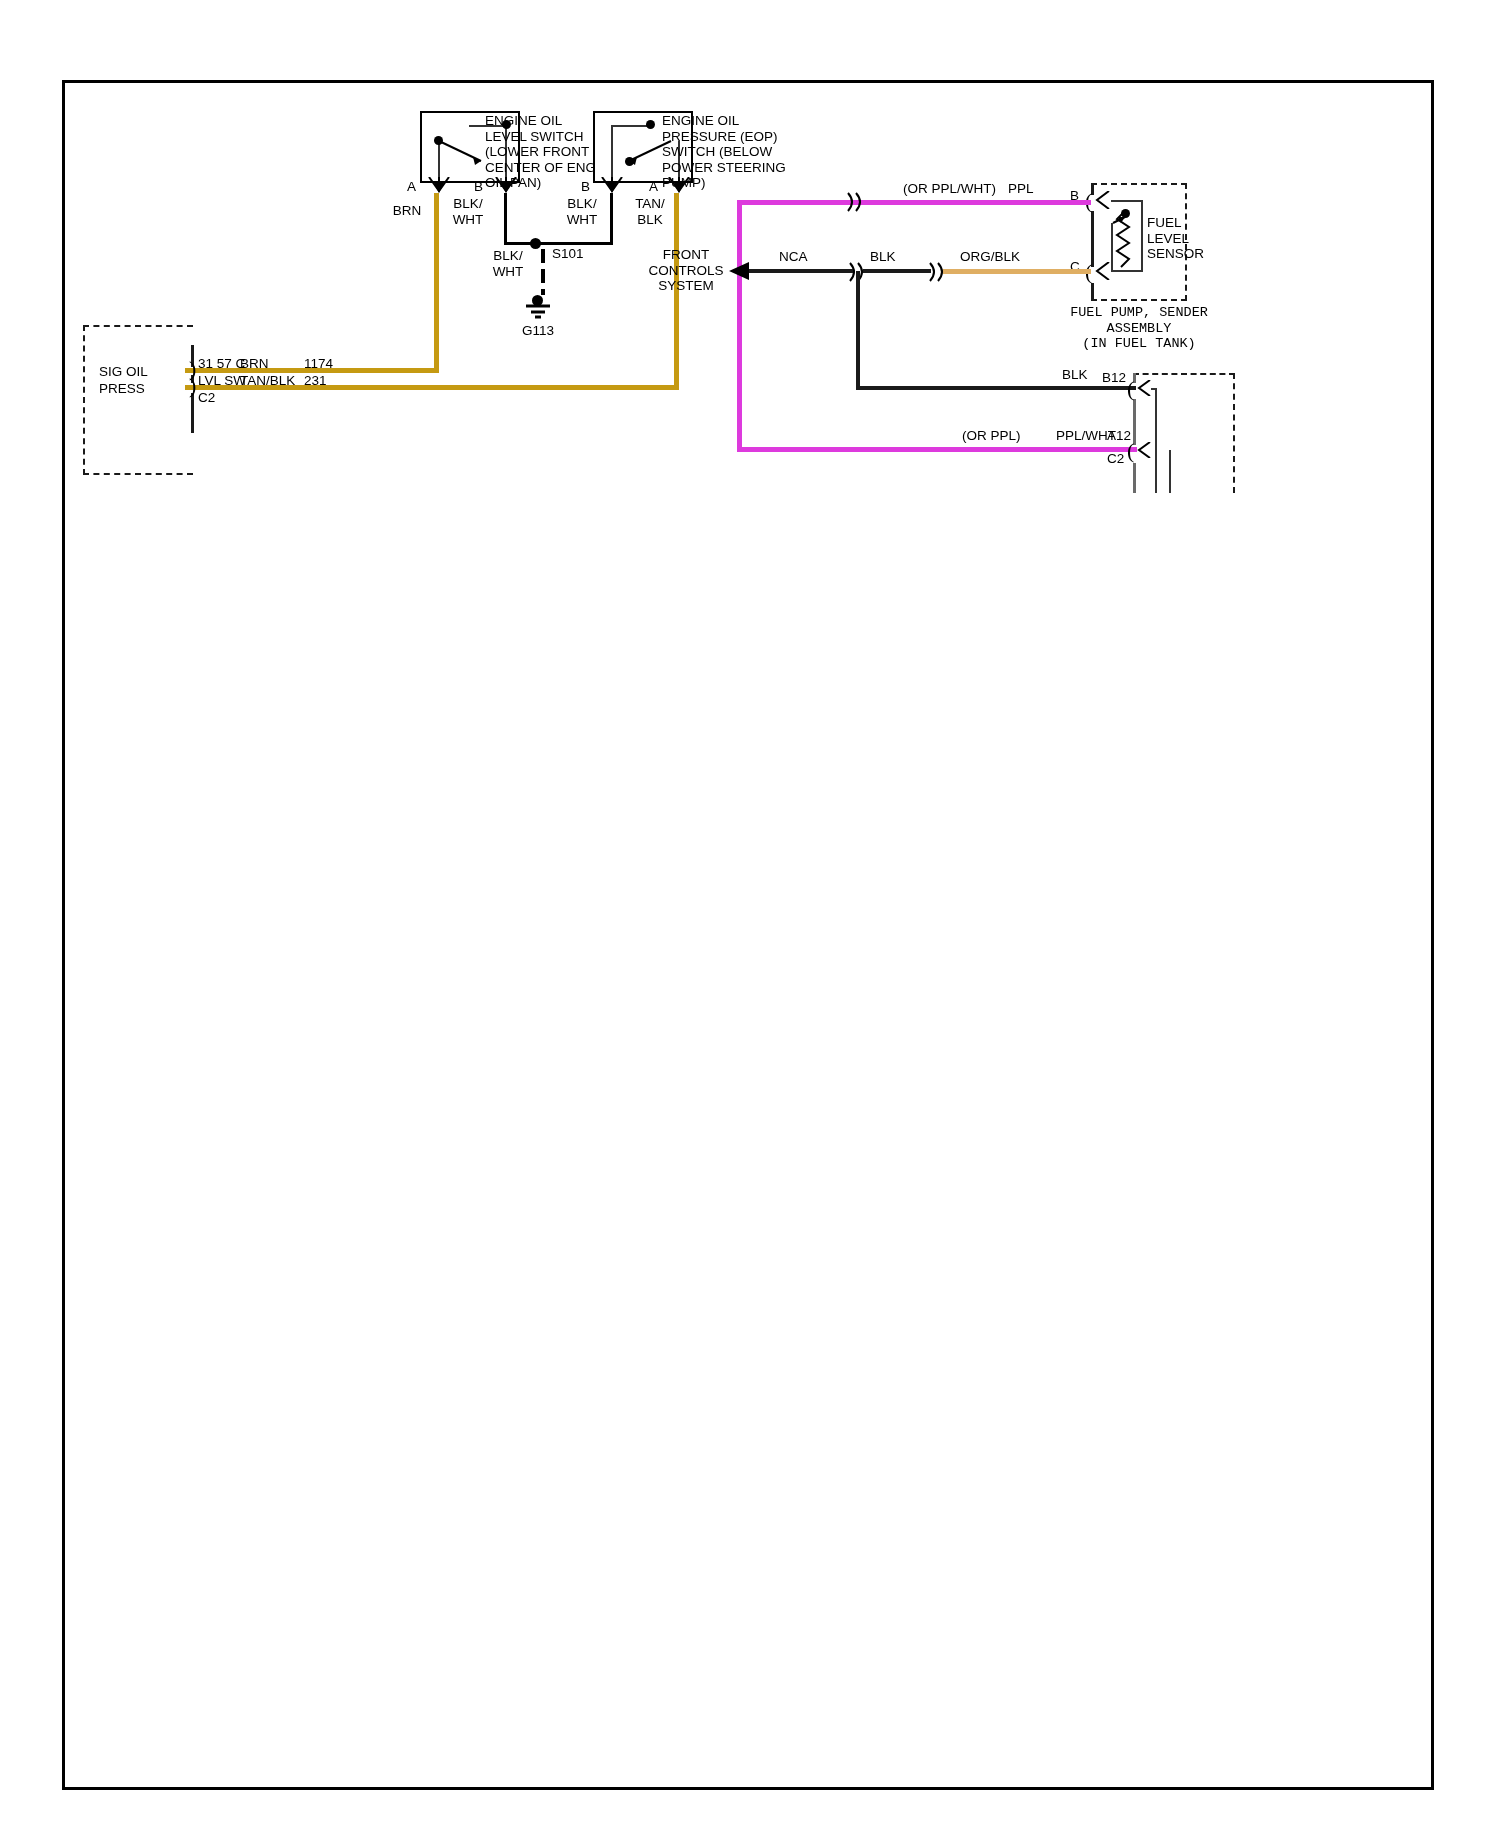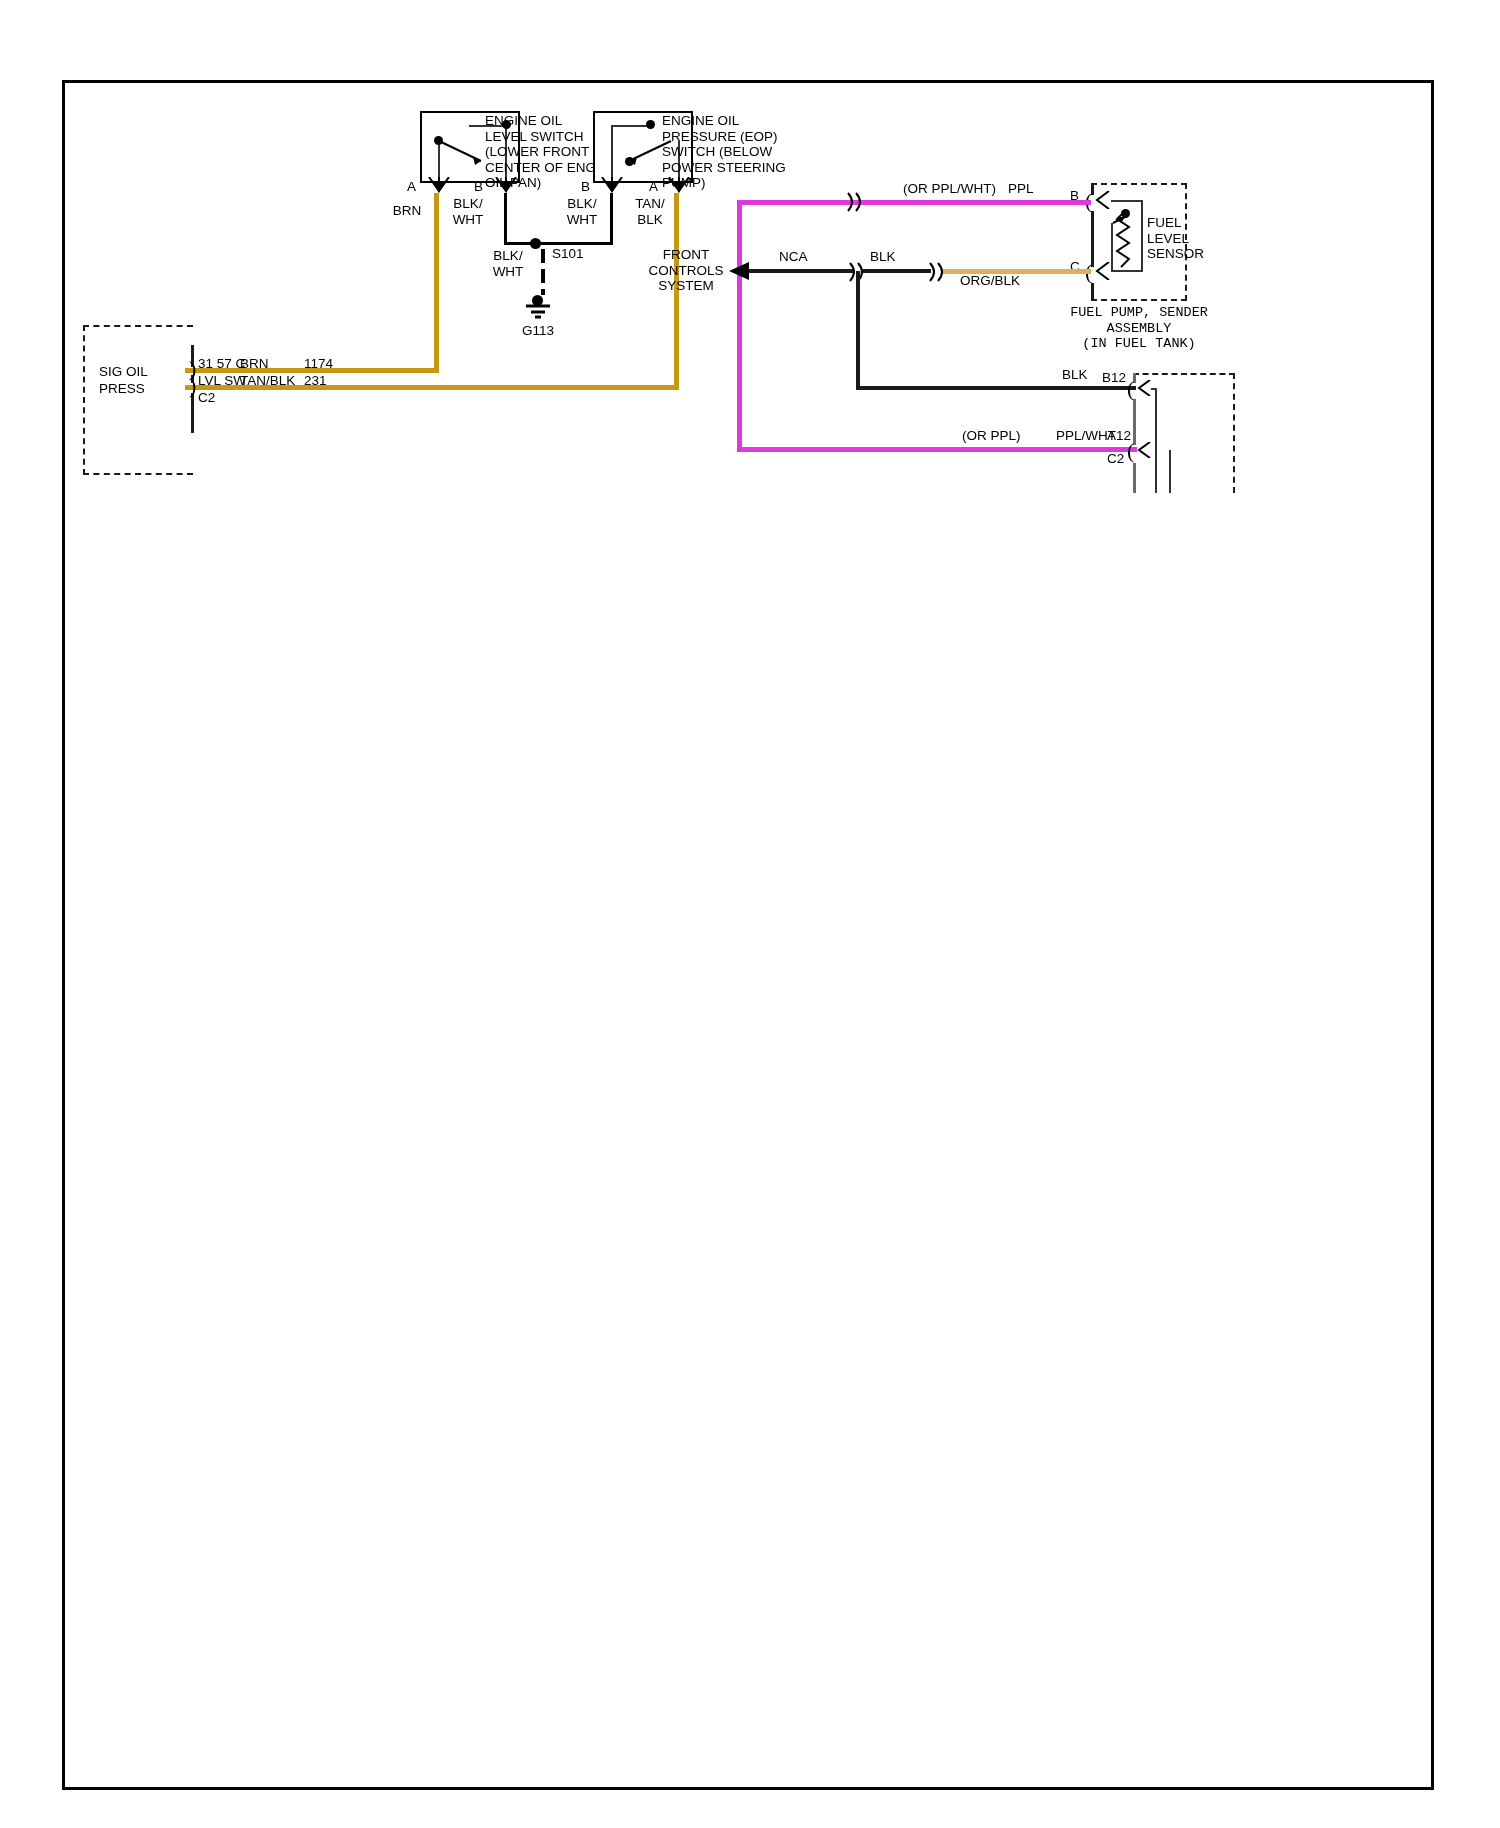--- a/index.html
+++ b/index.html
@@ -348,21 +348,21 @@
     <div class="wire v mag" style="left:672px;top:117px;width:5px;height:252px;"></div>
     <div class="wire h mag" style="left:672px;top:364px;width:400px;height:5px;"></div>
     <svg style="position:absolute;left:780px;top:108px;width:22px;height:22px;">
       <path d="M3,2 Q11,11 3,20" fill="none" stroke="#000" stroke-width="2"></path>
       <path d="M11,2 Q19,11 11,20" fill="none" stroke="#000" stroke-width="2"></path>
     </svg>
     <div class="lbl" style="left:838px;top:98px;">(OR PPL/WHT)</div>
     <div class="lbl" style="left:943px;top:98px;">PPL</div>
 
     <div class="wire h org" style="left:878px;top:186px;width:148px;height:5px;"></div>
-    <div class="lbl" style="left:895px;top:166px;margin-top:24px;">ORG/BLK</div>
+    <div class="lbl" style="left:895px;top:166px;">ORG/BLK</div>
     <svg style="position:absolute;left:862px;top:178px;width:22px;height:22px;">
       <path d="M3,2 Q11,11 3,20" fill="none" stroke="#000" stroke-width="2"></path>
       <path d="M11,2 Q19,11 11,20" fill="none" stroke="#000" stroke-width="2"></path>
     </svg>
 
     <div class="wire h blk" style="left:798px;top:186px;width:68px;height:4px;"></div>
     <div class="lbl" style="left:805px;top:166px;">BLK</div>
     <svg style="position:absolute;left:782px;top:178px;width:22px;height:22px;">
       <path d="M3,2 Q11,11 3,20" fill="none" stroke="#000" stroke-width="2"></path>
       <path d="M11,2 Q19,11 11,20" fill="none" stroke="#000" stroke-width="2"></path>

